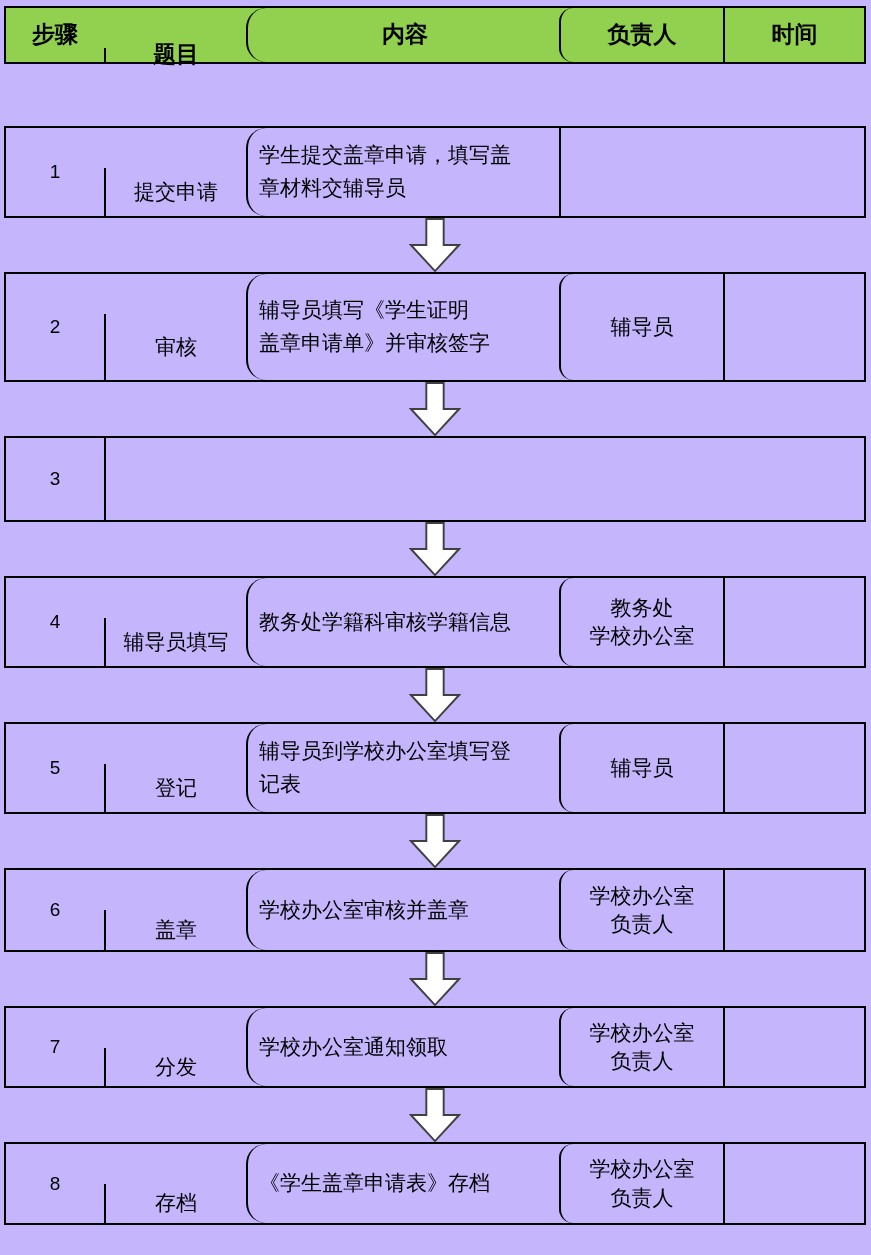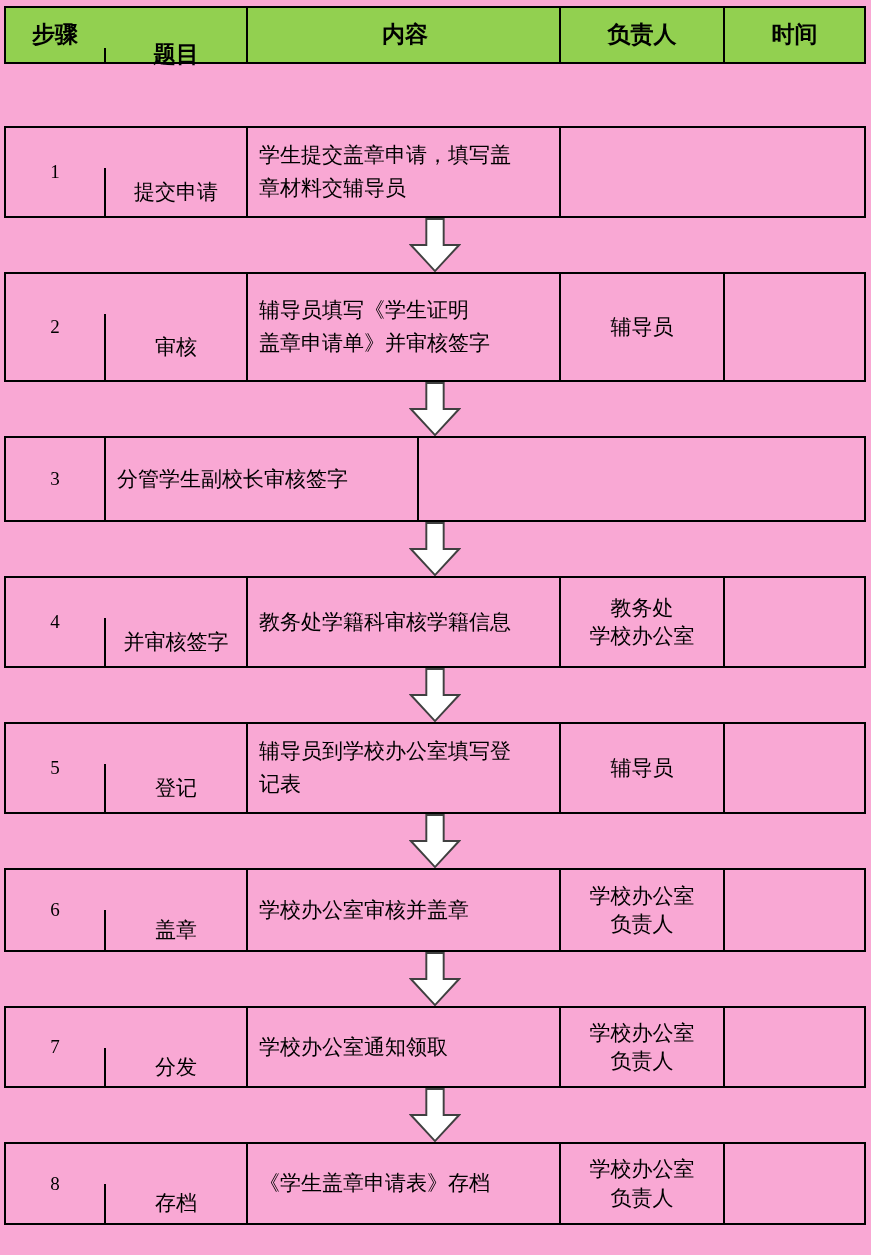--- a/index.html
+++ b/index.html
@@ -1,21 +1,21 @@
 <!DOCTYPE html>
 <html><head>
 <meta charset="utf-8">
 <style>
   * { margin:0; padding:0; box-sizing:border-box; }
   body { background:#ffffff; }
   .page {
     position:relative;
     width:871px; min-height:1255px;
-    background:#f9a8d4;
-    font-family:Liberation Serif, serif;
+    background:#c4b5fd;
+    font-family:Liberation Sans, sans-serif;
     color:#000;
     padding-top:6px;
   }
   .trow {
     display:flex;
     width:862px;
     margin-left:4px;
     border:2px solid #000;
   }
   .cell {
@@ -28,22 +28,23 @@
   }
   .cell:first-child { border-left:none; }
   .c-step  { width:98px;  flex:none; font-size:19px; }
   .c-title { width:142px; flex:none;margin-top:40px; }
   .c-content {
     width:313px; flex:none;
     justify-content:flex-start; text-align:left;
     padding:6px 8px 6px 11px;
     white-space:pre-line;
     line-height:1.55;
+    border-radius:20px;
   }
-  .c-owner { width:164px; flex:none; white-space:pre-line; line-height:1.35; }
+  .c-owner { width:164px; flex:none; white-space:pre-line; line-height:1.35;border-radius:14px; }
   .c-time  { flex:1; }
   .header-row {
     height:58px;
   }
   .header-row .cell {
     font-weight:bold;
     font-size:23px;
   }
   .header-gap { height:62px; }
   .arrow-zone {
@@ -92,33 +93,32 @@
   </div>
 
   <div class="arrow-zone">
     <svg width="52" height="54" viewBox="0 0 52 56">
       <path d="M17,1 h18 v27 h16 L26,55 L1,28 h16 Z" fill="#ffffff" stroke="#404040" stroke-width="2"></path>
     </svg>
   </div>
 
   <div class="trow" style="min-height:86px">
     <div class="cell c-step">3</div>
-    <div class="cell c-content">分管学生副校长审核签字</div>
     <div class="cell c-time"></div>
   </div>
 
   <div class="arrow-zone">
     <svg width="52" height="54" viewBox="0 0 52 56">
       <path d="M17,1 h18 v27 h16 L26,55 L1,28 h16 Z" fill="#ffffff" stroke="#404040" stroke-width="2"></path>
     </svg>
   </div>
 
   <div class="trow" style="min-height:92px">
     <div class="cell c-step">4</div>
-    <div class="cell c-title">并审核签字</div>
+    <div class="cell c-title">辅导员填写</div>
     <div class="cell c-content">教务处学籍科审核学籍信息</div>
     <div class="cell c-owner">教务处
 学校办公室</div>
     <div class="cell c-time"></div>
   </div>
 
   <div class="arrow-zone">
     <svg width="52" height="54" viewBox="0 0 52 56">
       <path d="M17,1 h18 v27 h16 L26,55 L1,28 h16 Z" fill="#ffffff" stroke="#404040" stroke-width="2"></path>
     </svg>

